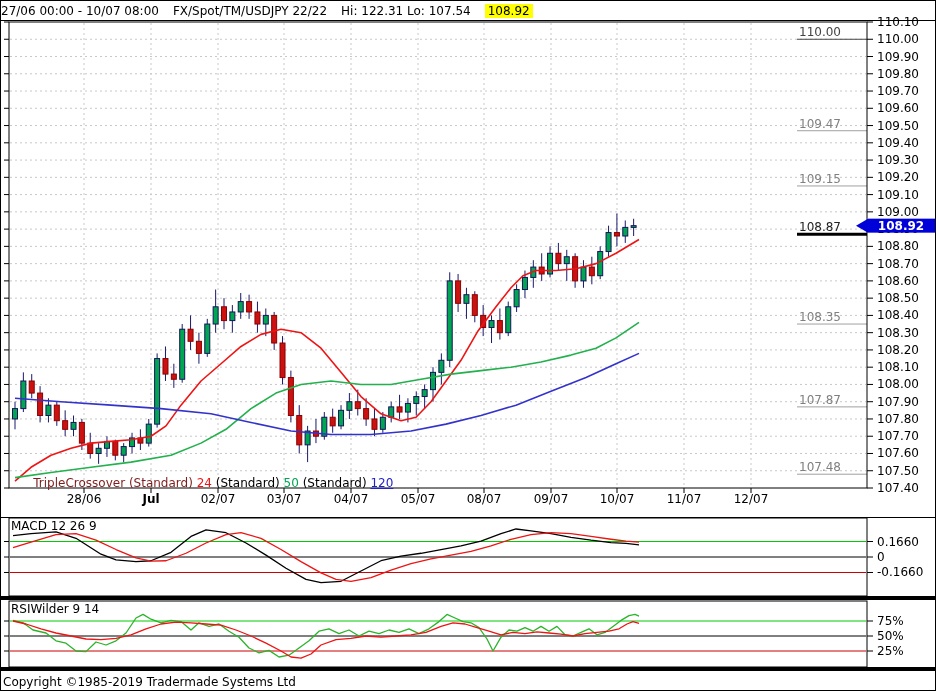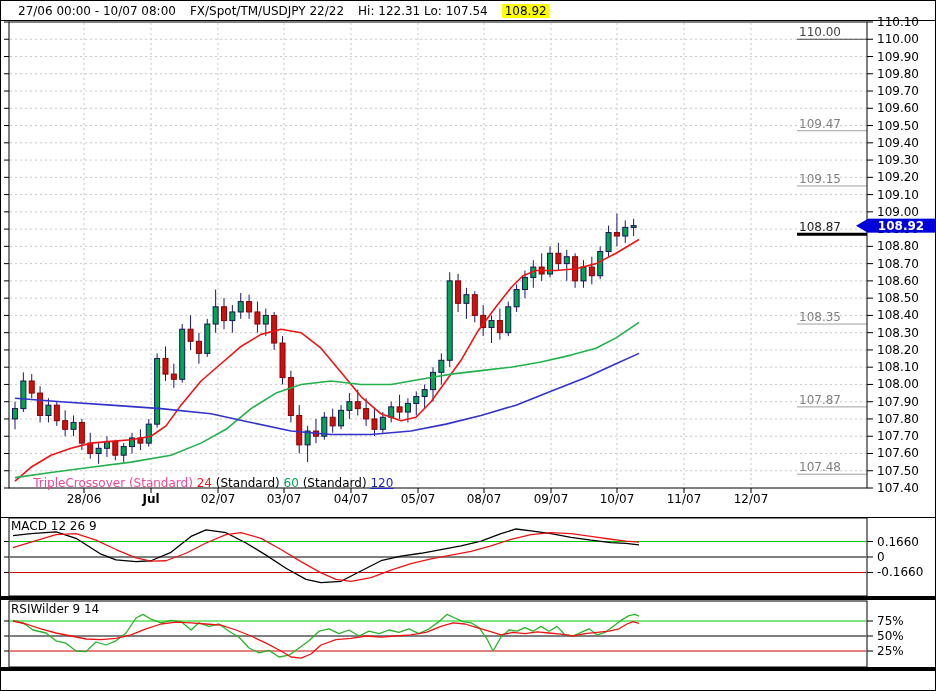--- a/index.html
+++ b/index.html
@@ -4,21 +4,21 @@
 <style>
   html,body{margin:0;padding:0;background:#e8e8e8;}
   .window{
     position:relative;width:936px;height:691px;background:#fff;
     border:1px solid #000;box-sizing:border-box;overflow:hidden;
     font-family:"DejaVu Sans","Liberation Sans",sans-serif;color:#000;
   }
   .header{
     position:absolute;left:0;top:0;width:100%;height:20px;box-sizing:border-box;
     border-bottom:1px solid #000;display:flex;align-items:center;
-    gap:14px;padding-left:17px;font-size:12px;white-space:nowrap;background:#fff;
+    gap:14px;font-size:12px;white-space:nowrap;background:#fff;
   }
   .header .last{background:#ffff00;padding:0 3px;}
   svg.chart-canvas{position:absolute;left:0;top:0;}
   .legend{position:absolute;left:17px;top:461px;font-size:12px;white-space:pre;}
   .panel-label{position:absolute;left:10px;font-size:12px;background:transparent;text-align:center;}
   .panel-label.macd{top:518px;}
   .panel-label.rsi{top:601px;}
   .footer{
     position:absolute;left:0;top:671px;width:100%;height:19px;background:#fff;
     font-size:12px;padding:3px 0 0 2px;box-sizing:border-box;white-space:nowrap;
@@ -394,20 +394,21 @@
         <text x="876" y="654" font-size="12" font-family="DejaVu Sans, Liberation Sans, sans-serif" fill="#000">25%</text>
         <polyline points="12,619.4 22,621.8 32,629 45,632 55,639.8 65,642.2 75,650 85,650.6 95,641 105,644 115,639.8 125,632 135,617 142,613.4 150,618.2 160,621.8 170,619.4 180,620.6 190,629 198,621.8 208,625.4 218,623 228,630.2 238,636.2 248,647 258,651.8 268,649.4 278,656 288,654.2 298,647 308,639.8 318,630.2 328,627.8 338,632.6 348,629 358,635 368,630.2 378,632.6 388,629 398,631.4 408,627.8 418,632.6 428,627.8 438,620.6 446,613.4 454,617 462,620.6 470,621.8 478,626.6 486,638 492,650 500,636.2 508,629 516,630.2 524,626.6 532,630.2 540,625.4 548,630.2 556,625.4 564,633.8 572,635 580,631.4 588,627.8 596,633.8 604,631.4 612,625.4 620,619.4 628,614.6 634,613.4 638,615.2" fill="none" stroke="#2ab42a" stroke-width="1.3" stroke-linejoin="round"></polyline>
         <polyline points="12,620 25,623 40,627.8 55,632 70,635 85,638 100,638.6 115,637.4 130,633.8 145,627.8 160,623 175,621.2 190,621.8 205,623 220,624.2 235,629 250,635 265,642.2 280,650 290,656 300,657.2 310,653 320,644 335,638.6 350,637.4 365,635 380,636.2 395,635 410,633.8 425,631.4 440,625.4 452,621.8 464,623 476,626.6 488,630.2 500,633.8 512,631.4 524,632.6 536,630.8 548,632 560,633.2 572,635 584,632.6 596,631.4 608,630.2 618,627.8 626,623 632,620.6 638,622.4" fill="none" stroke="#ee1414" stroke-width="1.3" stroke-linejoin="round"></polyline>
       </g>
       <line x1="0" y1="516.5" x2="936" y2="516.5" stroke="#000"></line>
       <rect x="0" y="595" width="936" height="4" fill="#000"></rect>
       <rect x="0" y="666" width="936" height="4" fill="#000"></rect>
     </svg>
 
   <div class="legend">
-    <span style="color: #ec4899;">TripleCrossover (Standard) </span><span style="color: rgb(238, 20, 20);">24</span><span style="color: rgb(0, 0, 0);"> (Standard) </span><span style="color: rgb(0, 166, 81);">60</span><span style="color: rgb(0, 0, 0);"> (Standard) </span><span style="color: rgb(34, 34, 204); text-decoration: underline;">120</span>
+    <span style="color: #7f1d1d;">TripleCrossover (Standard) </span><span style="color: rgb(238, 20, 20);">24</span><span style="color: rgb(0, 0, 0);"> (Standard) </span><span style="color: rgb(0, 166, 81);">50</span><span style="color: rgb(0, 0, 0);"> (Standard) </span><span style="color: rgb(34, 34, 204); text-decoration: underline;">120</span>
   </div>
 
   <div class="panel-label macd">MACD 12 26 9</div>
   <div class="panel-label rsi">RSIWilder 9 14</div>
 
+  <div class="footer">Copyright ©1985-2019 Tradermade Systems Ltd</div>
 
 </div>
 
 </body></html>

